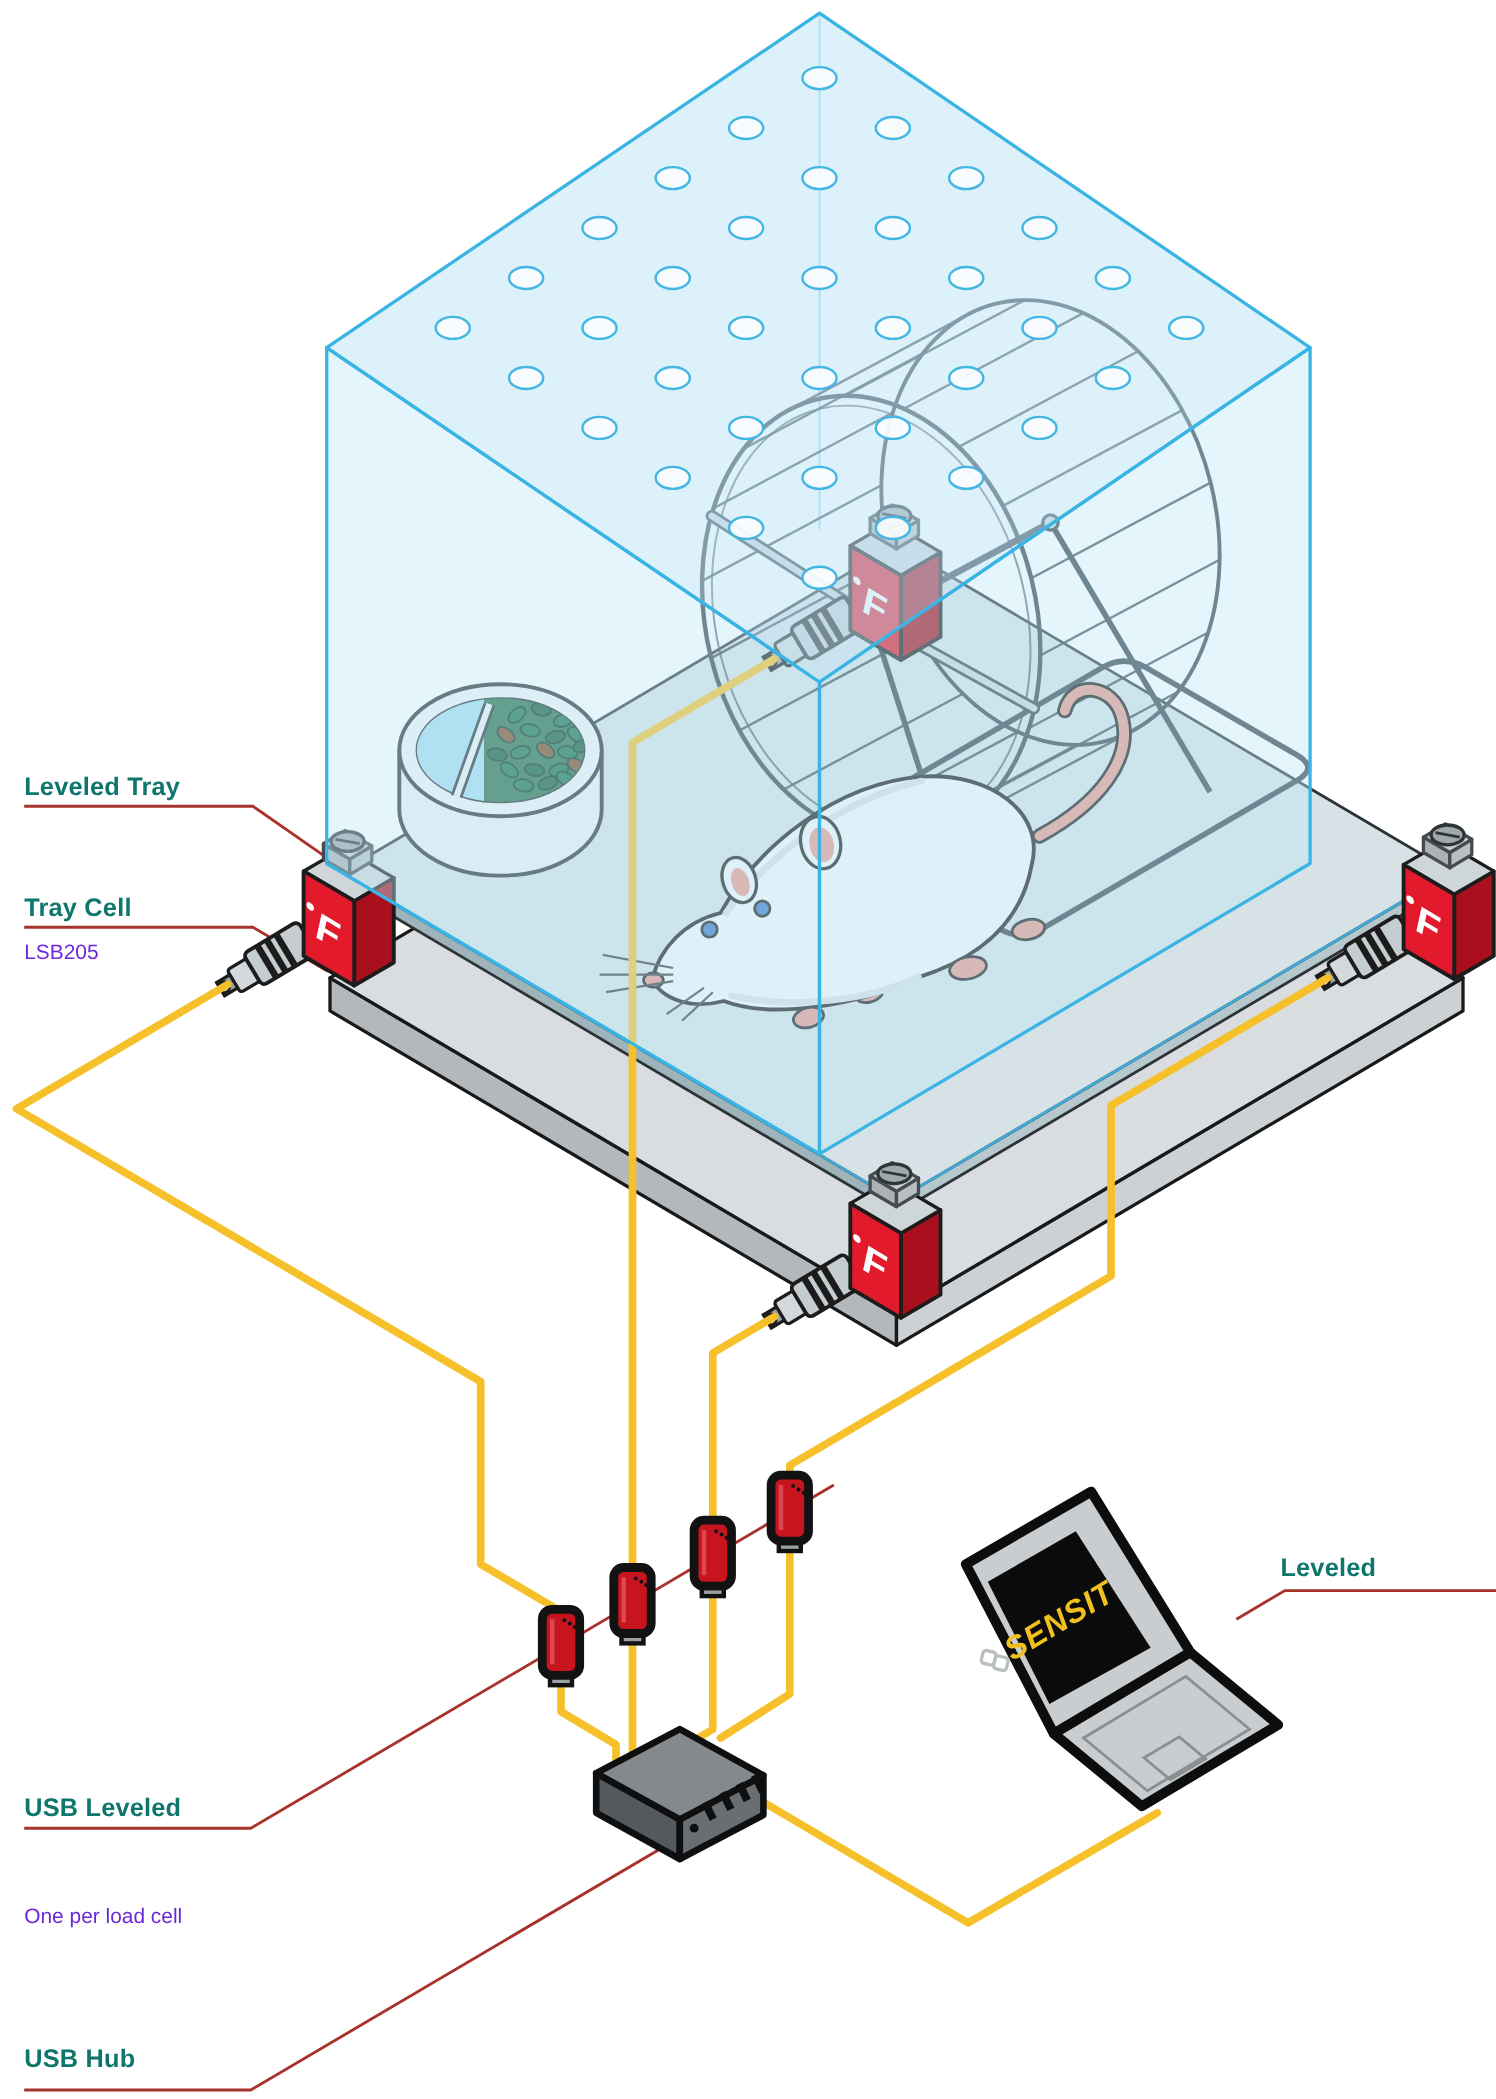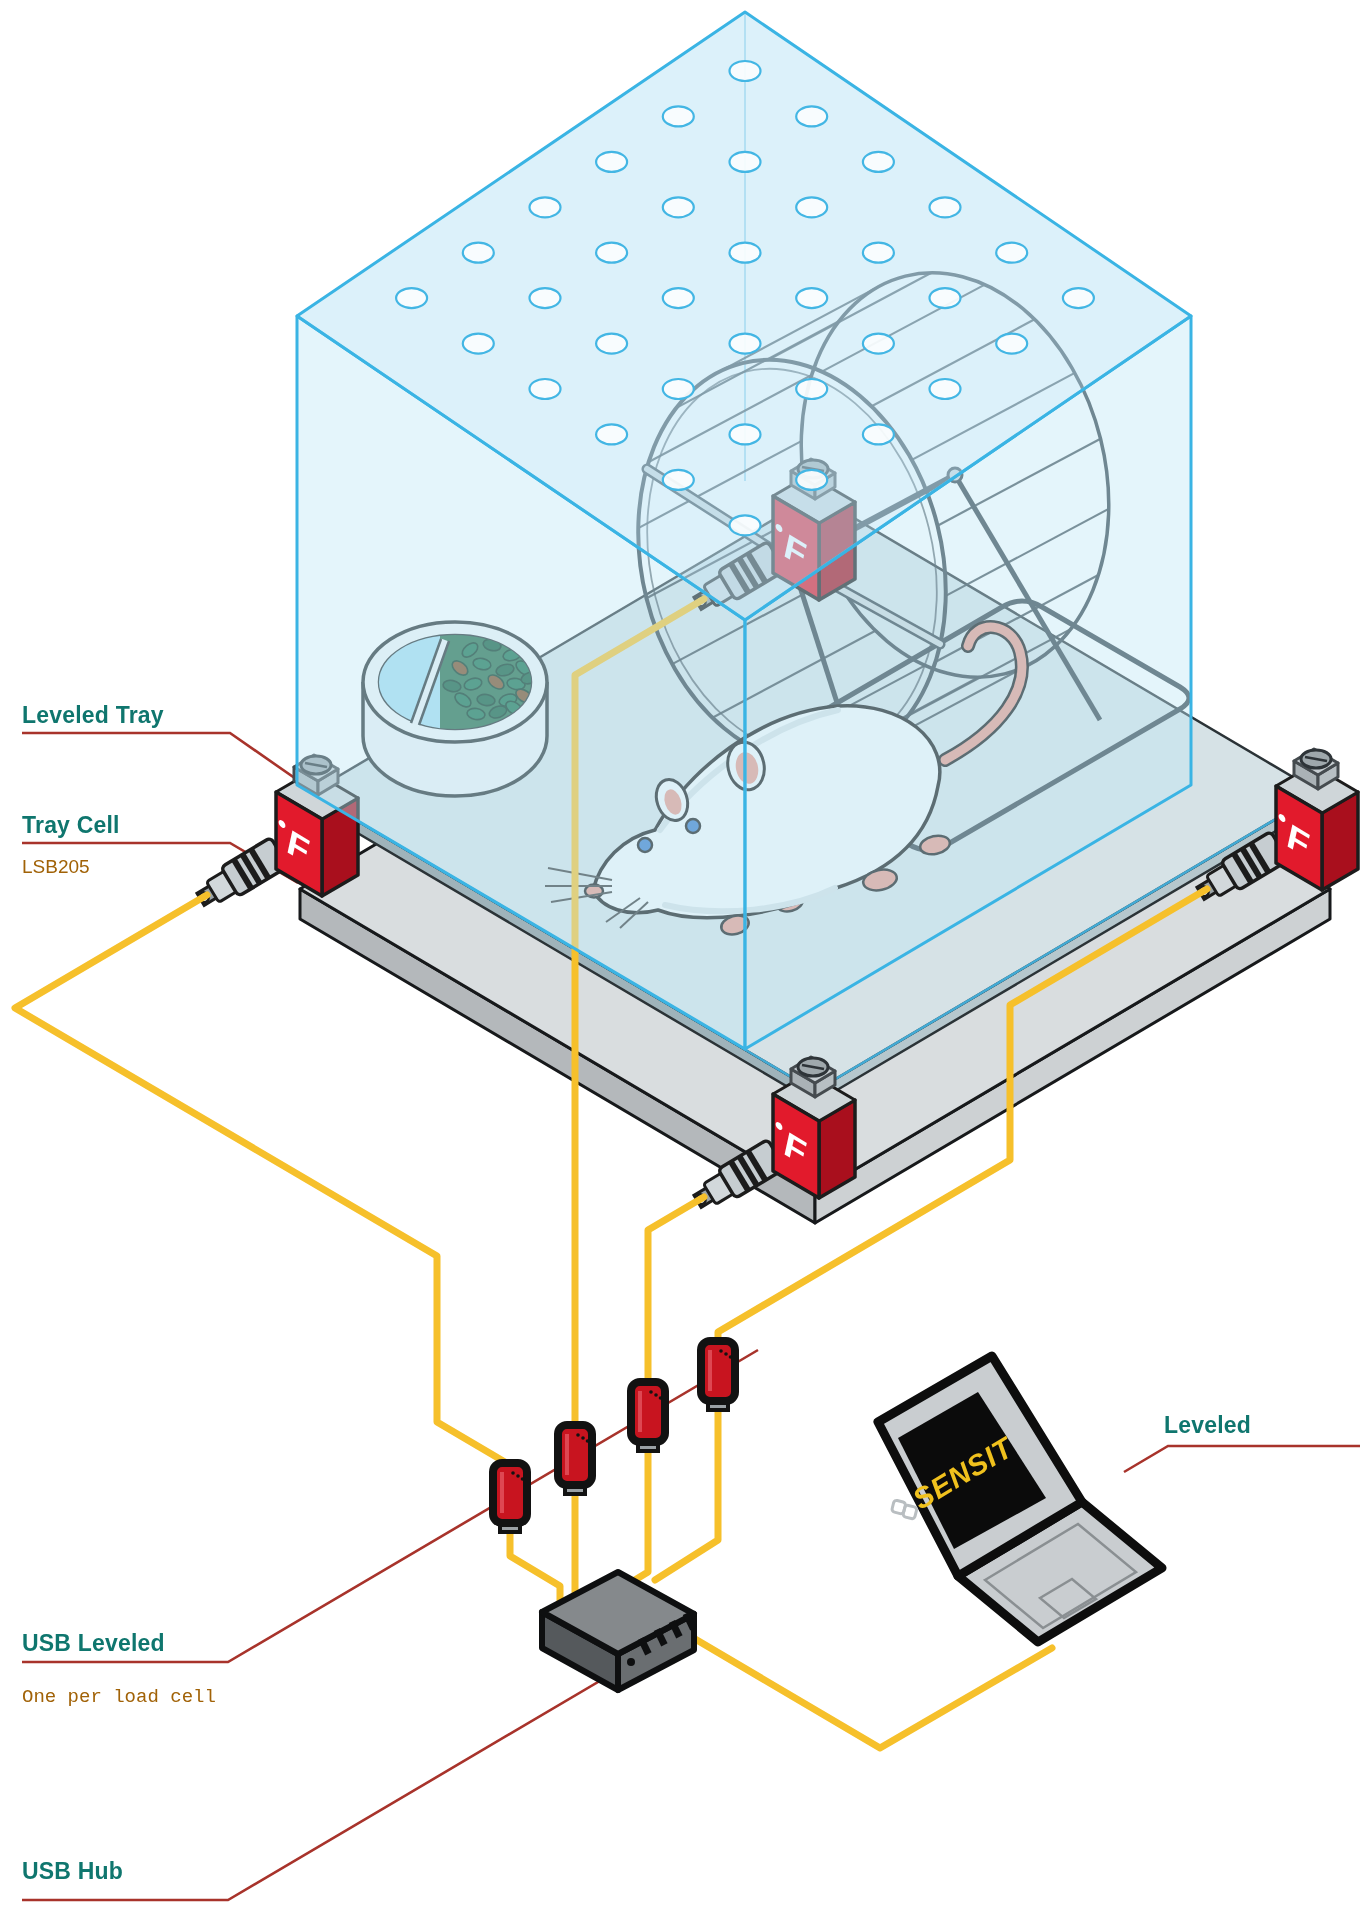--- a/index.html
+++ b/index.html
@@ -1,20 +1,20 @@
 <!DOCTYPE html>
 <html><head>
 <meta charset="utf-8">
 <style>
   html,body{margin:0;padding:0;background:#ffffff;}
   .stage{position:relative;width:1360px;height:1908px;background:#fff;overflow:hidden;
          font-family:"Liberation Sans", sans-serif;}
   svg{position:absolute;left:0;top:0;}
   .lbl{position:absolute;color:#0f766e;font:600 23px "Liberation Sans",sans-serif;letter-spacing:.2px;}
-  .sub{position:absolute;color:#a16207;font:400 19px "Liberation Sans",sans-serif;}
+  .sub{position:absolute;color:#6d28d9;font:400 19px "Liberation Sans",sans-serif;}
 </style>
 </head>
 <body>
 
 <div class="stage">
 
 <svg width="1360" height="1908" viewBox="0 0 1360 1908">
 
   <defs>
 
@@ -287,17 +287,17 @@
       <text x="-10" y="6" font-family="Liberation Sans, sans-serif" font-size="29" font-weight="bold" font-style="italic" letter-spacing="1" fill="#f0c11d">SENSIT</text>
     </g>
   </g>
 
 </svg>
 
 <div class="lbl" style="left:22px;top:702px;">Leveled Tray</div>
 <div class="lbl" style="left:22px;top:812px;">Tray Cell</div>
 <div class="sub" style="left:22px;top:856px;">LSB205</div>
 <div class="lbl" style="left:22px;top:1630px;">USB Leveled</div>
-<div class="sub" style="left:22px;top:1686px;font-family:Liberation Mono, monospace;">One per load cell</div>
+<div class="sub" style="left:22px;top:1732px;">One per load cell</div>
 <div class="lbl" style="left:22px;top:1858px;">USB Hub</div>
 <div class="lbl" style="left:1164px;top:1412px;">Leveled</div>
 
 </div>
 
 </body></html>

